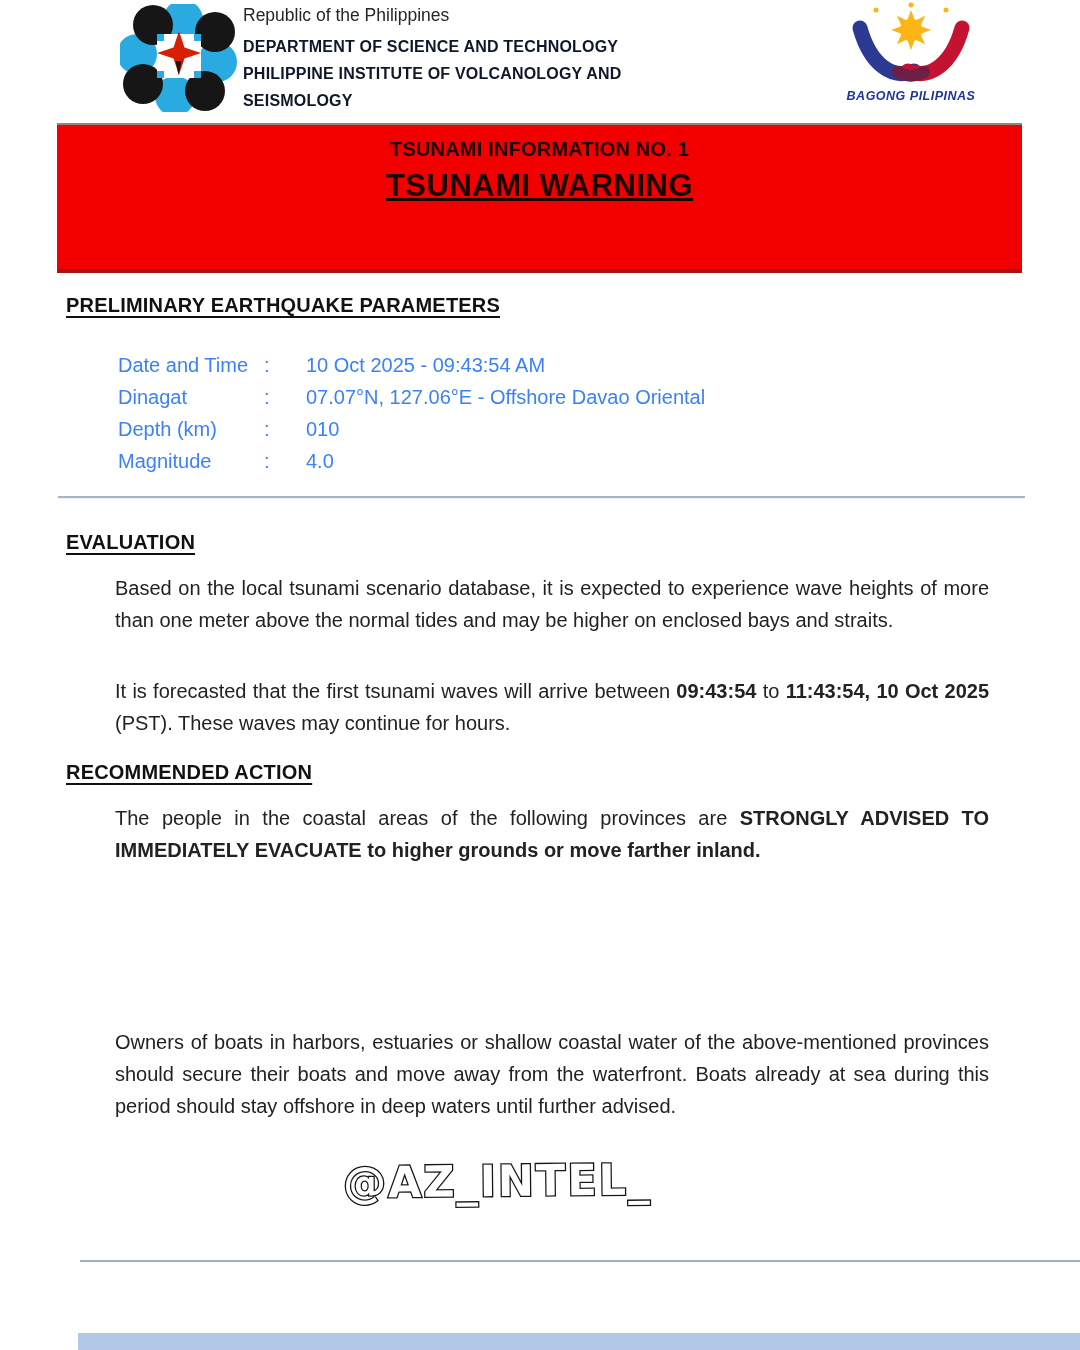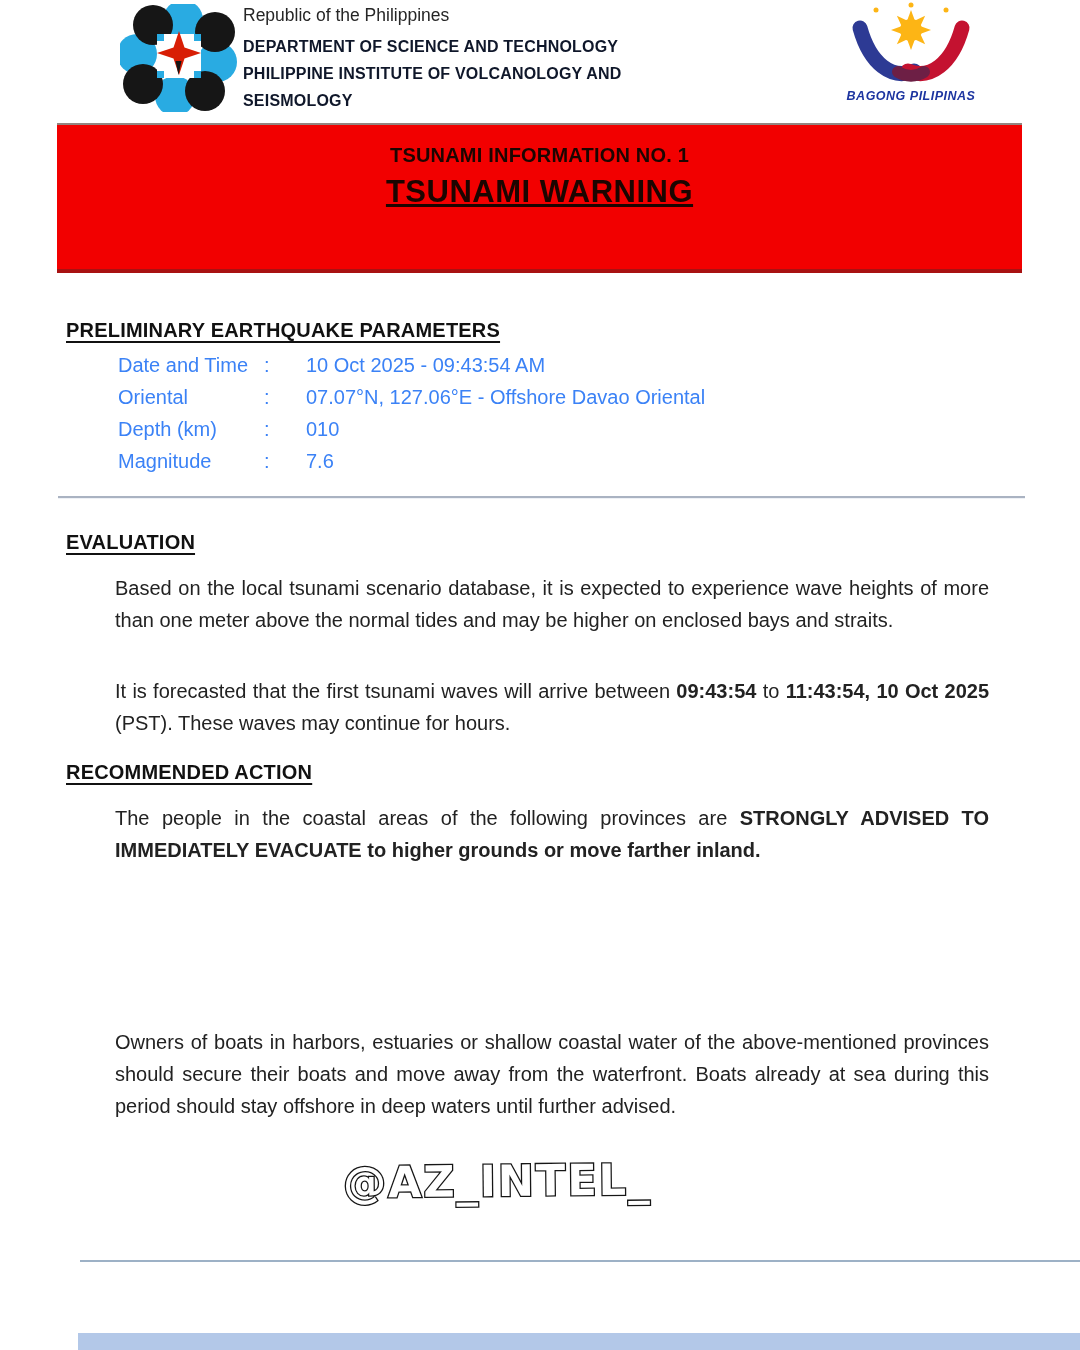--- a/index.html
+++ b/index.html
@@ -31,21 +31,21 @@
   .bagong{position:absolute;left:845px;top:2px;width:132px;text-align:center;}
   .bagong svg{display:block;margin:0 auto;}
   .bagong-caption{font-size:12.5px;font-weight:bold;font-style:italic;color:var(--bagong-caption-blue,#1d35a0);letter-spacing:.5px;margin-top:1px;}
   
   .banner{
     position:absolute;left:57px;top:123px;width:965px;height:150px;
     background:var(--banner-red,#f20000);
     border-top:2px solid #938480;
     border-bottom:4px solid var(--banner-border-bottom,#a81212);
     text-align:center;color:var(--banner-text,#1c0500);
-    padding-top:19px;
+    padding-top:13px;
   }
   .banner-info{font-size:20px;font-weight:bold;letter-spacing:.2px;}
   .banner-title{font-size:31px;font-weight:bold;margin-top:7px;letter-spacing:.5px;text-decoration:underline;}
   .banner-sub{font-size:19.5px;font-weight:bold;margin-top:11px;}
   
   .sec-heading{
     position:absolute;left:66px;
     font-size:20px;font-weight:bold;color:#111;
     text-decoration:underline;text-decoration-thickness:2px;text-underline-offset:4px;
     letter-spacing:.2px;
@@ -146,41 +146,41 @@
       <path d="M52,70 C60,75 70,75 78,70" stroke="#6d1f45" stroke-width="12" fill="none" stroke-linecap="round"></path>
     </svg>
     <div class="bagong-caption">BAGONG PILIPINAS</div>
   </div>
 
   <div class="banner">
     <div class="banner-info">TSUNAMI INFORMATION NO. 1</div>
     <div class="banner-title">TSUNAMI WARNING</div>
   </div>
 
-  <div class="sec-heading" style="top:319px;">PRELIMINARY EARTHQUAKE PARAMETERS</div>
+  <div class="sec-heading" style="top:294px;">PRELIMINARY EARTHQUAKE PARAMETERS</div>
   <div class="params">
     <div class="param-row">
       <span class="param-label">Date and Time</span>
       <span class="param-colon">:</span>
       <span class="param-value">10 Oct 2025 - 09:43:54 AM</span>
     </div>
     <div class="param-row">
-      <span class="param-label">Oriental</span>
+      <span class="param-label">Dinagat</span>
       <span class="param-colon">:</span>
       <span class="param-value">07.07°N, 127.06°E - Offshore Davao Oriental</span>
     </div>
     <div class="param-row">
       <span class="param-label">Depth (km)</span>
       <span class="param-colon">:</span>
       <span class="param-value">010</span>
     </div>
     <div class="param-row">
       <span class="param-label">Magnitude</span>
       <span class="param-colon">:</span>
-      <span class="param-value">7.6</span>
+      <span class="param-value">4.0</span>
     </div>
   </div>
 
   <div class="divider"></div>
 
   <div class="sec-heading" style="top:531px;">EVALUATION</div>
   <div class="para" style="top:572px;">Based on the local tsunami scenario database, it is expected to experience wave heights of more than one meter above the normal tides and may be higher on enclosed bays and straits.</div>
   <div class="para" style="top:675px;"><span>It is forecasted that the first tsunami waves will arrive between </span><b>09:43:54</b><span> to </span><b>11:43:54, 10 Oct 2025</b><span> (PST). These waves may continue for hours.</span></div>
 
   <div class="sec-heading" style="top:761px;">RECOMMENDED ACTION</div>

